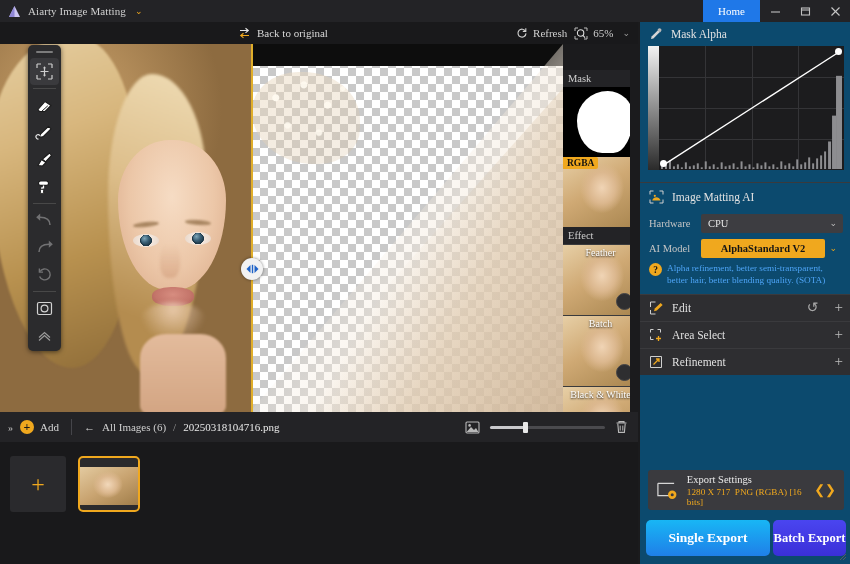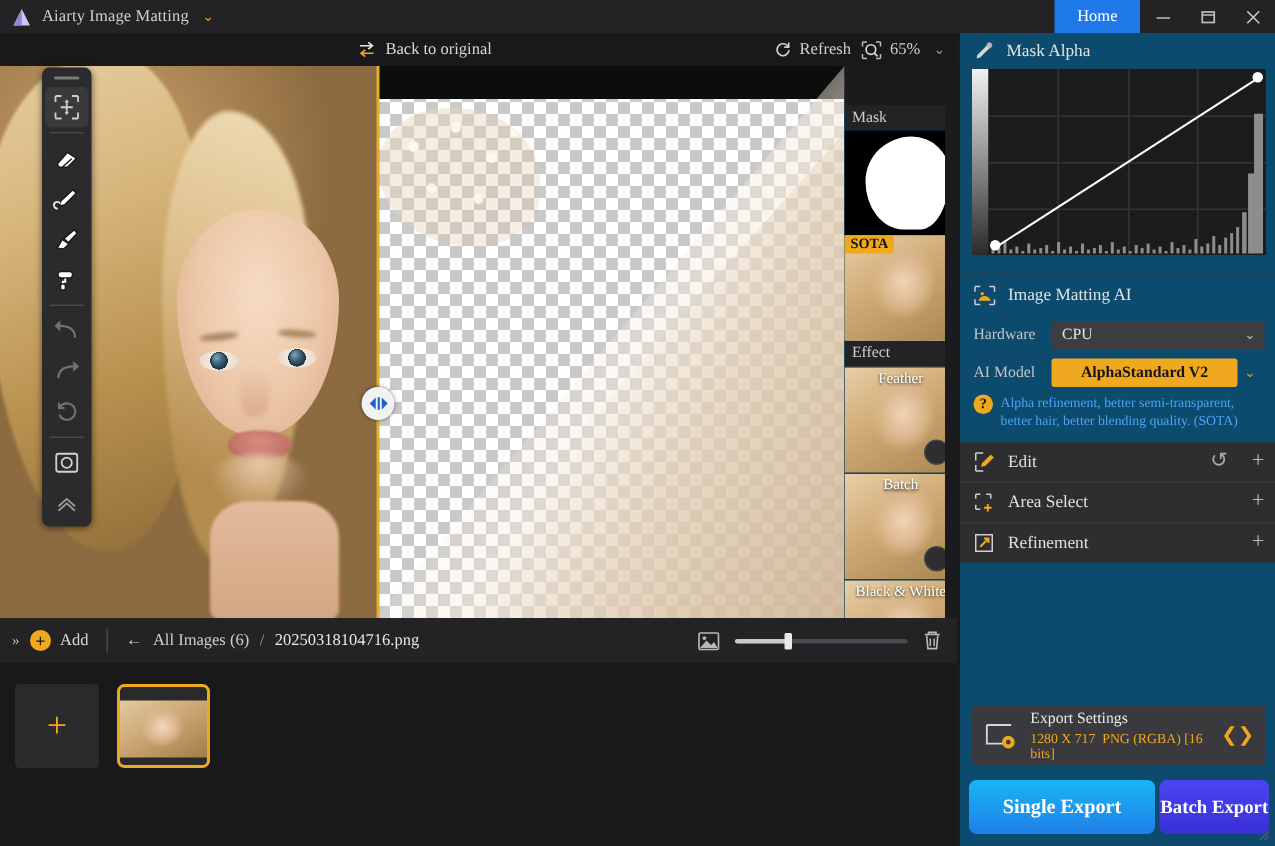--- a/index.html
+++ b/index.html
@@ -526,21 +526,21 @@
     </div>
   </div>
 
   <div class="strip">
     <div class="strip-hd">Mask</div>
     <div class="thumb mask-thumb">
       <div class="mask-shape"></div>
     </div>
     <div class="thumb sel">
       <div class="checker"></div>
-      <span class="badge">SOTA</span>
+      <span class="badge">RGBA</span>
       <div class="th-photo">
           <div class="p"></div>
         </div>
     </div>
     <div class="strip-hd">Effect</div>
 
     <div class="th-sep"></div>
     <div class="thumb">
       <div class="th-photo">
           <div class="bgl"></div>

